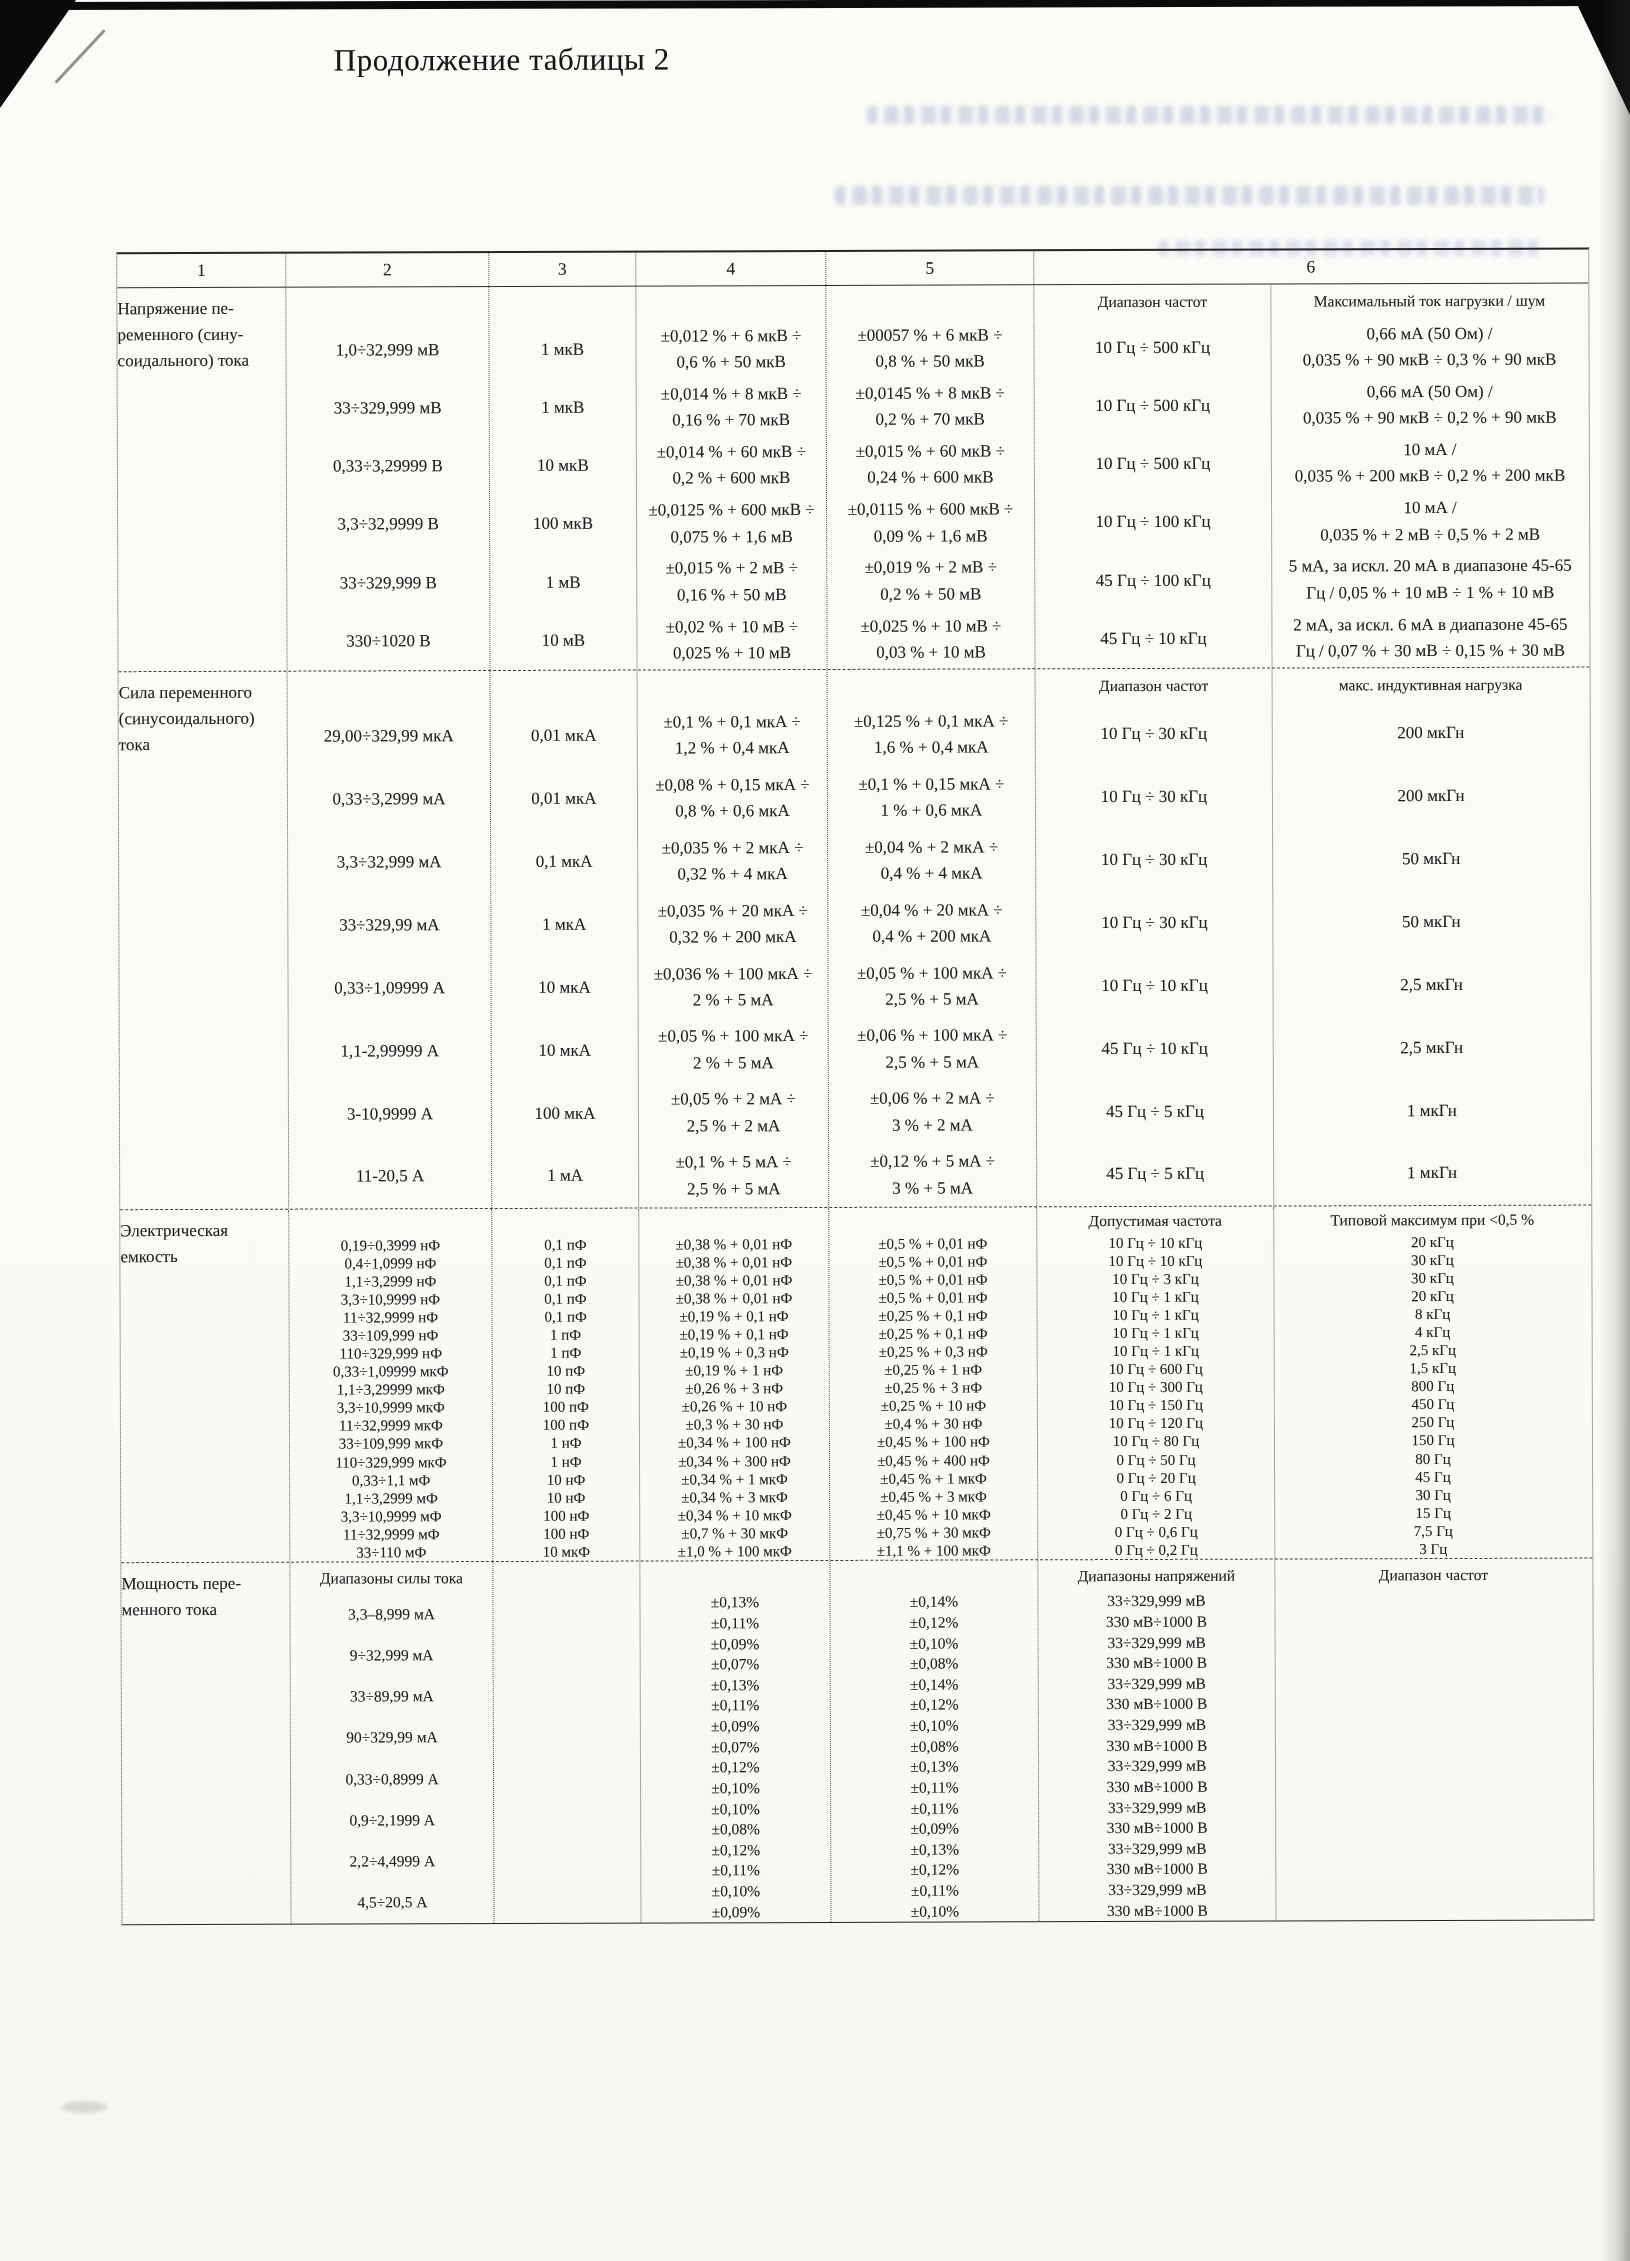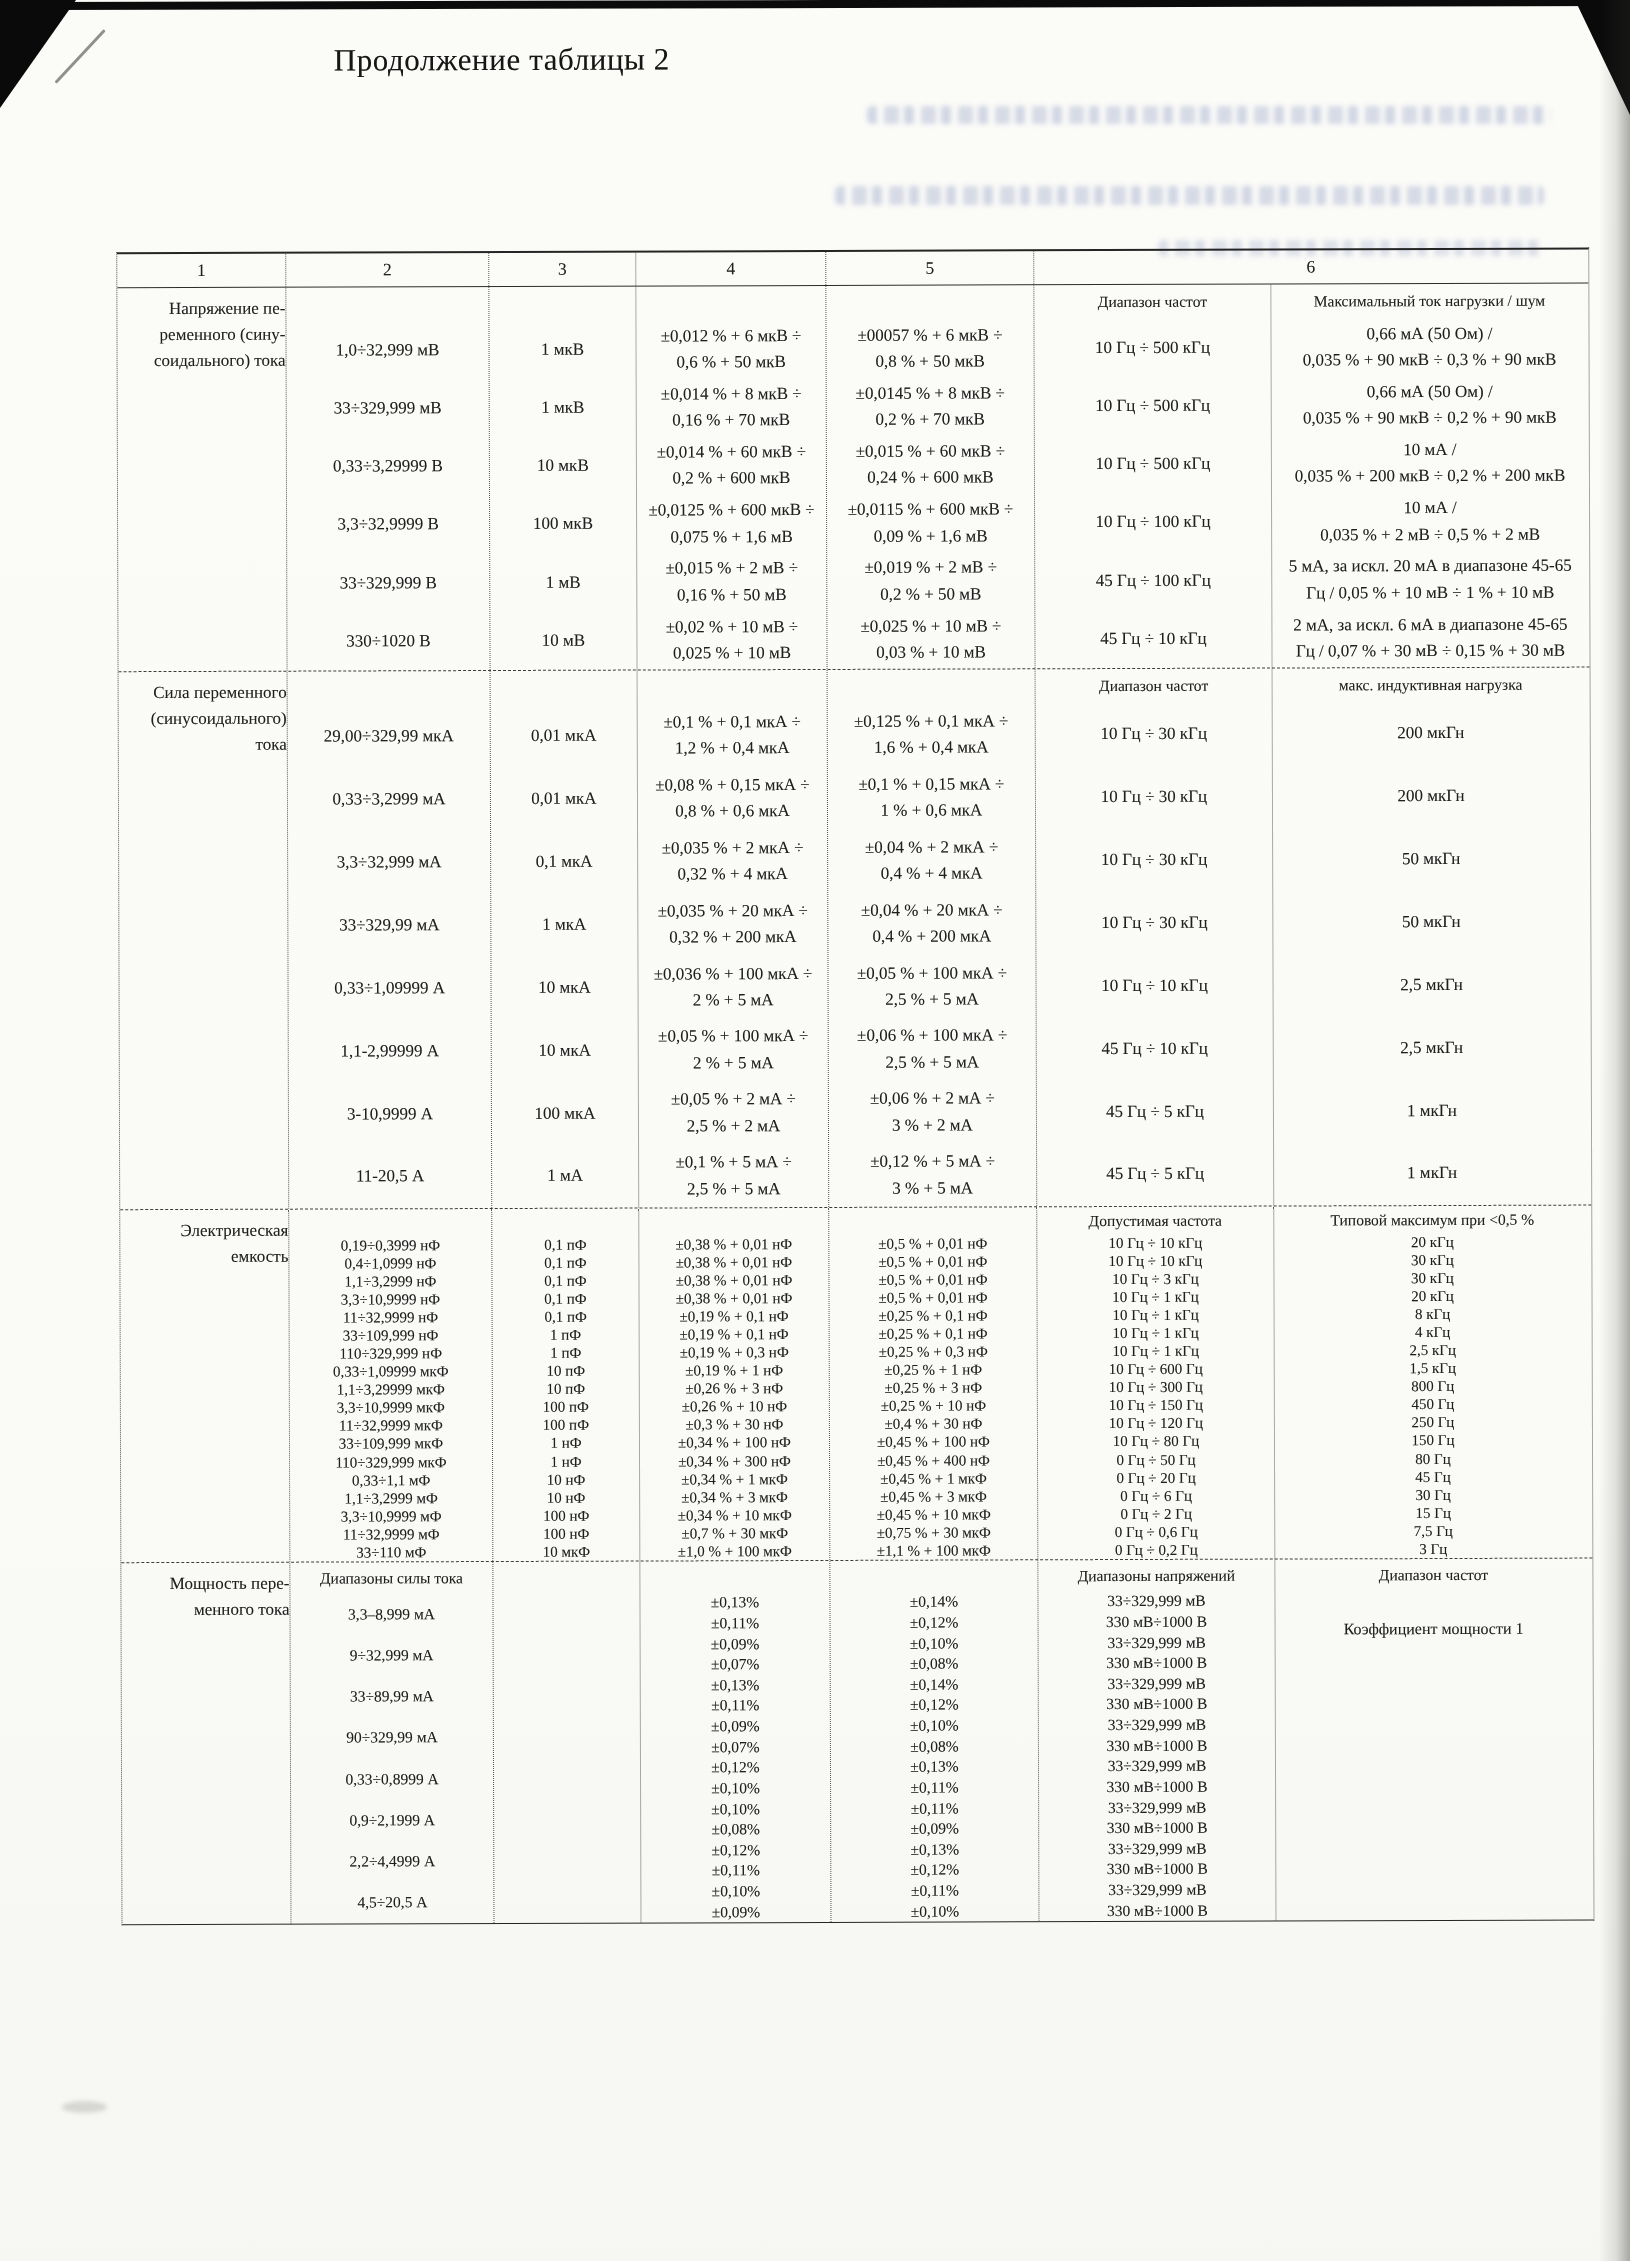--- a/index.html
+++ b/index.html
@@ -41,21 +41,21 @@
   .numrow .nc:last-child { border-right:none; }
 
   .w1{width:169px;} .w2{width:203px;} .w3{width:147px;} .w4{width:190px;} .w5{width:208px;} .w6{width:237px;} .w7{width:316px;}
   .w67{width:553px;}
 
   .sec { display:flex; border-bottom:1.3px dashed #3c3c3c; }
   .sec:last-child { border-bottom:none; }
   .sec .col { display:flex; flex-direction:column; border-right:1.3px dotted #565656; }
   .sec .col:last-child { border-right:none; }
 
-  .secname { padding-top:7.7px; text-align:right; font-size:17px; line-height:1.55; white-space:pre-line; }
+  .secname { padding-top:7.7px; text-align:left; font-size:17px; line-height:1.55; white-space:pre-line; }
 
   .colhead { display:flex; align-items:center; justify-content:center; text-align:center;
     font-size:15.5px; white-space:pre-line; padding:0 12px; }
   .sec-voltage .colhead, .sec-current .colhead { height:34px; }
   .sec-capacitance .colhead { height:27px; }
   .sec-power .colhead { height:31px; }
 
   .items { display:flex; flex-direction:column; flex:1; }
   .item { flex:1; display:flex; align-items:center; justify-content:center; text-align:center;
     white-space:pre-line; padding:0 5.2px; }
@@ -534,21 +534,20 @@
               <div class="item">33÷329,999 мВ</div>
               <div class="item">330 мВ÷1000 В</div>
               <div class="item">33÷329,999 мВ</div>
               <div class="item">330 мВ÷1000 В</div>
               <div class="item">33÷329,999 мВ</div>
               <div class="item">330 мВ÷1000 В</div>
             </div>
         </div>
         <div class="col w7">
           <div class="colhead">Диапазон частот</div>
-          <div class="pw-pf">Коэффициент мощности 1</div>
         </div>
       </div>
 
     </div>
   </div>
 
   <div class="edge-shadow"></div>
   <div class="smudge-bottom"></div>
 </div>
 

